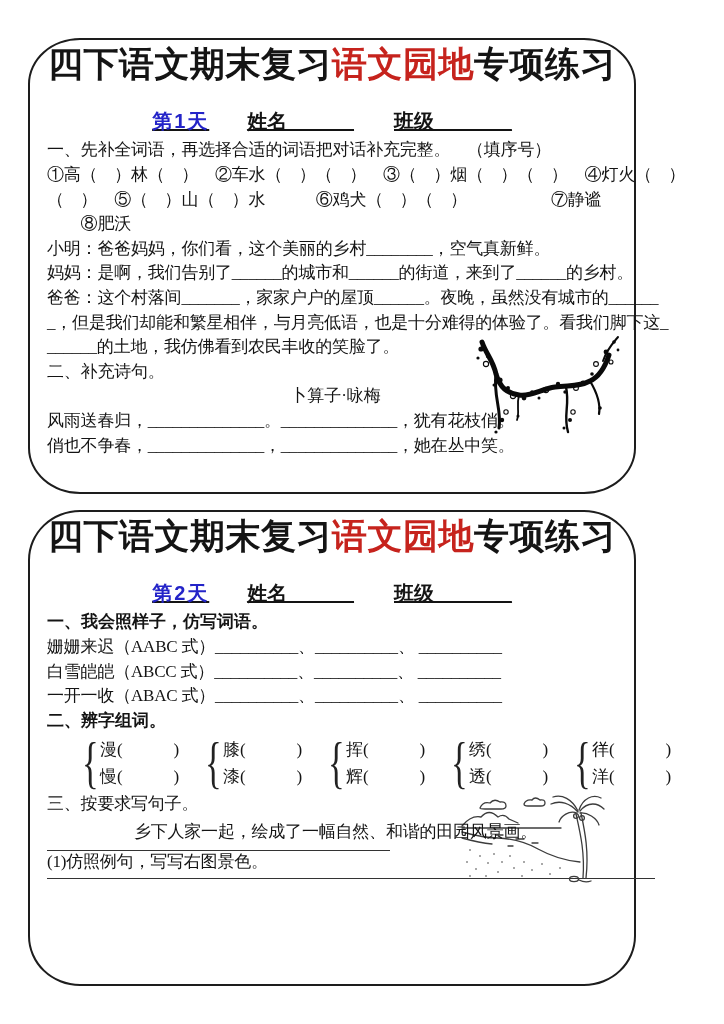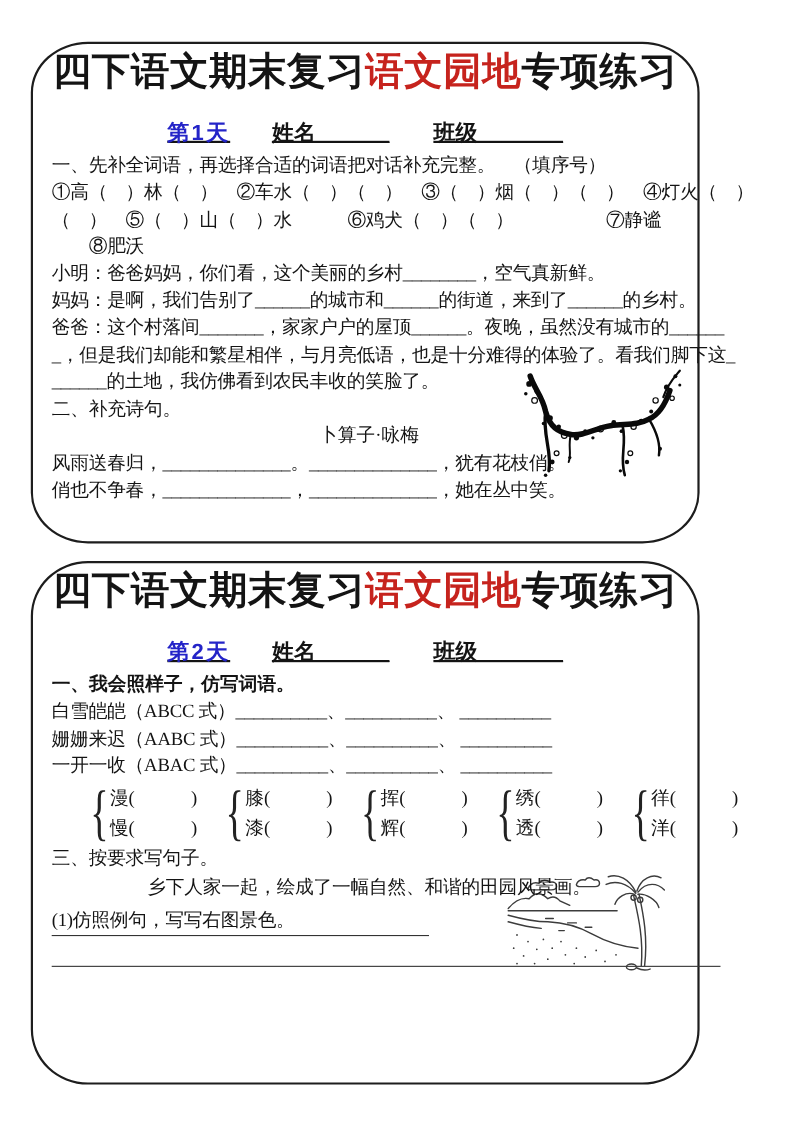--- a/index.html
+++ b/index.html
@@ -168,23 +168,24 @@
         <circle cx="102" cy="78" r=".8"></circle>
         <circle cx="12" cy="86" r=".8"></circle>
     </g>
   </svg>
 
   <div class="ans-line" id="ans1"></div>
   <div class="ans-line" id="ans2"></div>
 
   <div class="content">
     <div class="line hei">一、我会照样子，仿写词语。</div>
+    <div class="line">姗姗来迟（AABC 式）__________、__________、 __________</div>
     <div class="line">白雪皑皑（ABCC 式）__________、__________、 __________</div>
-    <div class="line">姗姗来迟（AABC 式）__________、__________、 __________</div>
     <div class="line">一开一收（ABAC 式）__________、__________、 __________</div>
+    <div class="line hei">二、辨字组词。</div>
 
     <div class="pairs-row">
       <div class="pair">
         <span class="brace">{</span>
         <span class="pair-col">
             <div>漫(　　　)</div>
             <div>慢(　　　)</div>
           </span>
       </div>
       <div class="pair">

